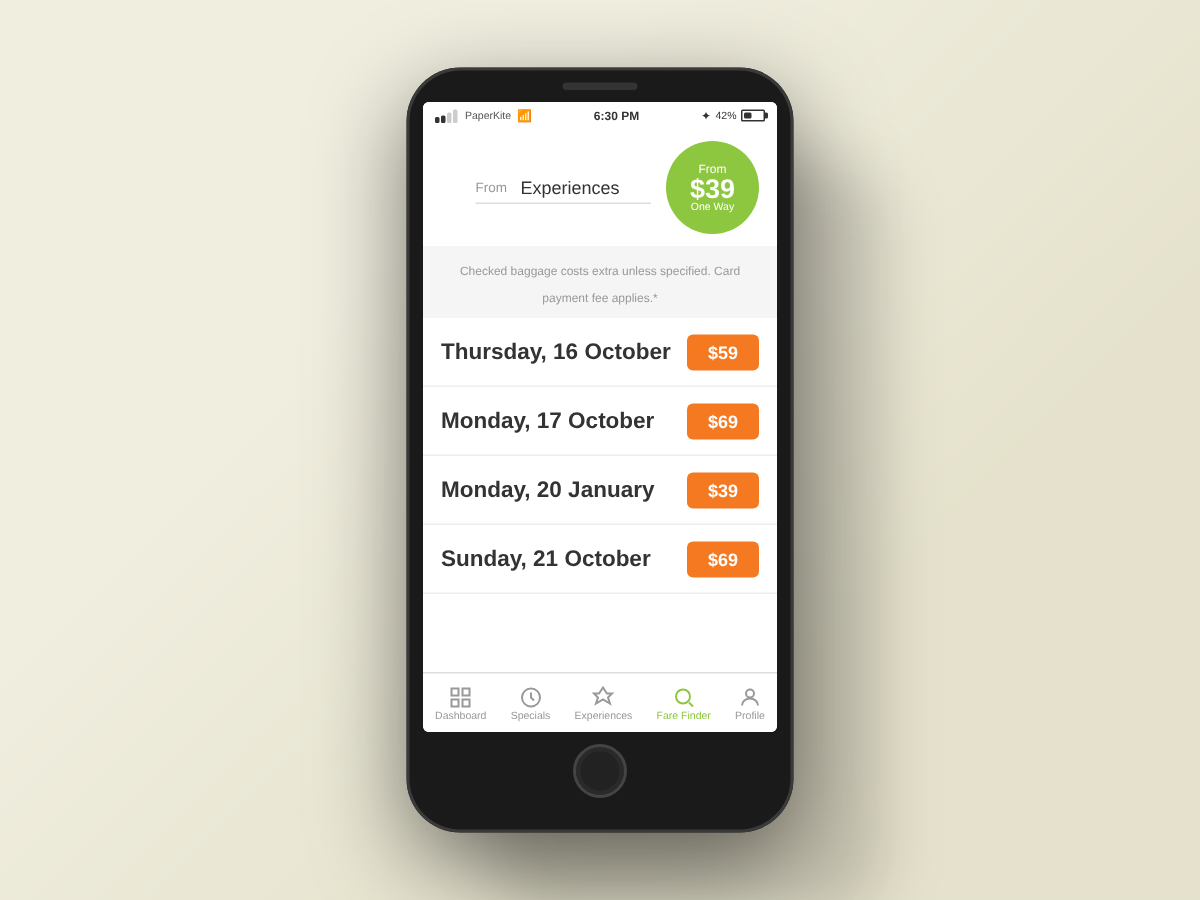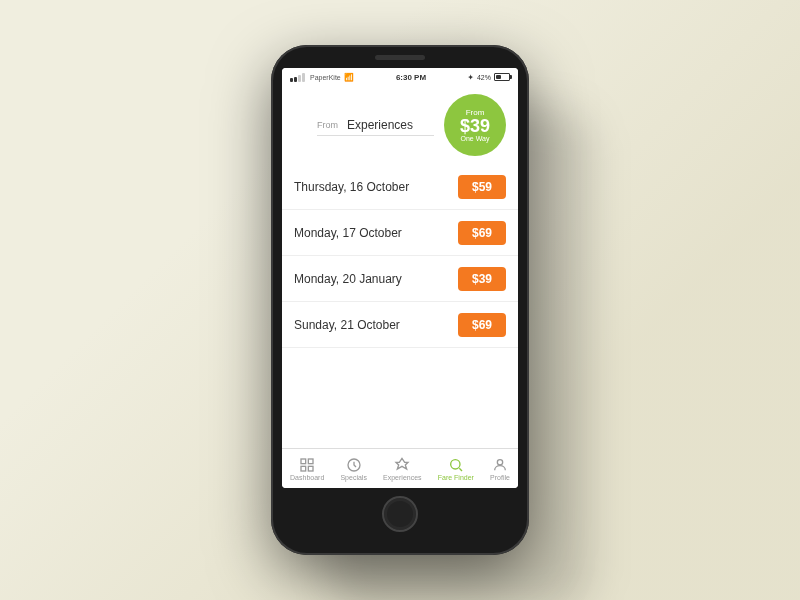--- a/index.html
+++ b/index.html
@@ -266,23 +266,23 @@
     .fare-row {
       display: flex;
       align-items: center;
       justify-content: space-between;
       padding: 0 12px;
       height: 46px;
       border-bottom: 1px solid #eee;
     }
 
     .fare-date {
-      font-size: 12px;
+      font-size: 15px;
       color: #333;
-      font-weight: 400;
+      font-weight: 700;
     }
 
     .fare-price-btn {
       background: #f47920;
       color: #fff;
       font-size: 12px;
       font-weight: 600;
       padding: 5px 14px;
       border-radius: 4px;
       border: none;
@@ -399,20 +399,24 @@
           <span class="route-value">Experiences</span>
         </div>
       </div>
       <div class="price-badge">
         <span class="price-badge-from">From</span>
         <span class="price-badge-amount">$39</span>
         <span class="price-badge-oneway">One Way</span>
       </div>
     </div>
 
+    <div class="notice">
+      <span class="notice-text">Checked baggage costs extra unless specified.
+Card payment fee applies.*</span>
+    </div>
 
     <div class="fare-list">
     <div class="fare-row">
           <span class="fare-date">Thursday, 16 October</span>
           <button class="fare-price-btn">$59</button>
         </div>
         <div class="fare-row">
           <span class="fare-date">Monday, 17 October</span>
           <button class="fare-price-btn">$69</button>
         </div>

